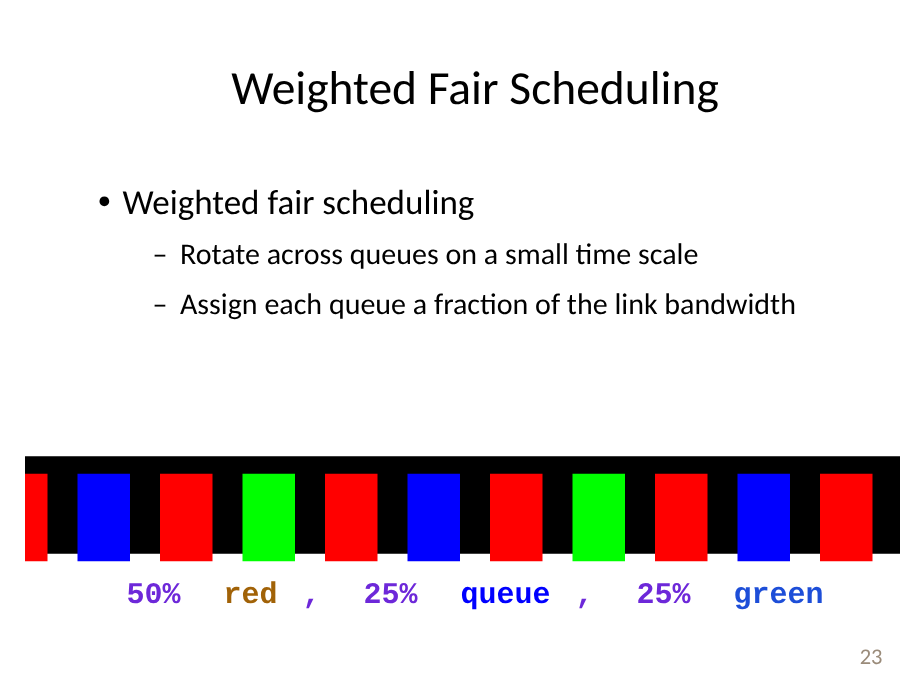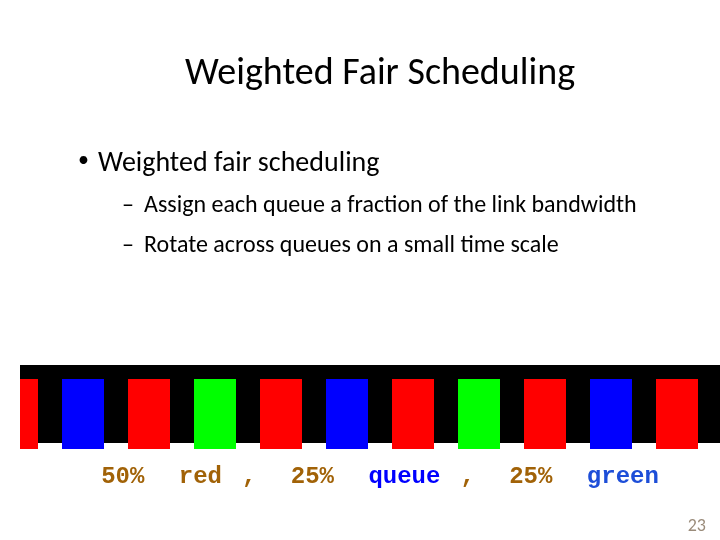--- a/index.html
+++ b/index.html
@@ -66,41 +66,41 @@
   .seg.red   { background: #ff0000; }
   .seg.blue  { background: #0000ff; }
   .seg.green { background: #00ff00; }
   .caption {
     text-align: center;
     margin-top: 10px;
     font-family: "Courier New", monospace;
     font-weight: bold;
     font-size: 24px;
   }
-  .cap-black { color: #a16207; }
+  .cap-black { color: #6d28d9; }
   .cap-red   { color: #a16207; }
   .cap-blue  { color: #0000ff; }
   .cap-green { color: #1d4ed8; }
   .pagenum {
     position: absolute;
     bottom: 14px;
     right: 24px;
     font-size: 18px;
     color: #9a8b7a;
   }
 </style>
 </head>
 <body>
 
 <h1 class="title">Weighted Fair Scheduling</h1>
 
 <div class="content">
   <div class="bullet-1">Weighted fair scheduling</div>
+  <div class="bullet-2">Rotate across queues on a small time scale</div>
   <div class="bullet-2">Assign each queue a fraction of the link bandwidth</div>
-  <div class="bullet-2">Rotate across queues on a small time scale</div>
 
   <div class="diagram-wrap">
     <div class="diagram" id="diagram">
         <div class="seg red"></div>
         <div class="seg blue"></div>
         <div class="seg red"></div>
         <div class="seg green"></div>
         <div class="seg red"></div>
         <div class="seg blue"></div>
         <div class="seg red"></div>

